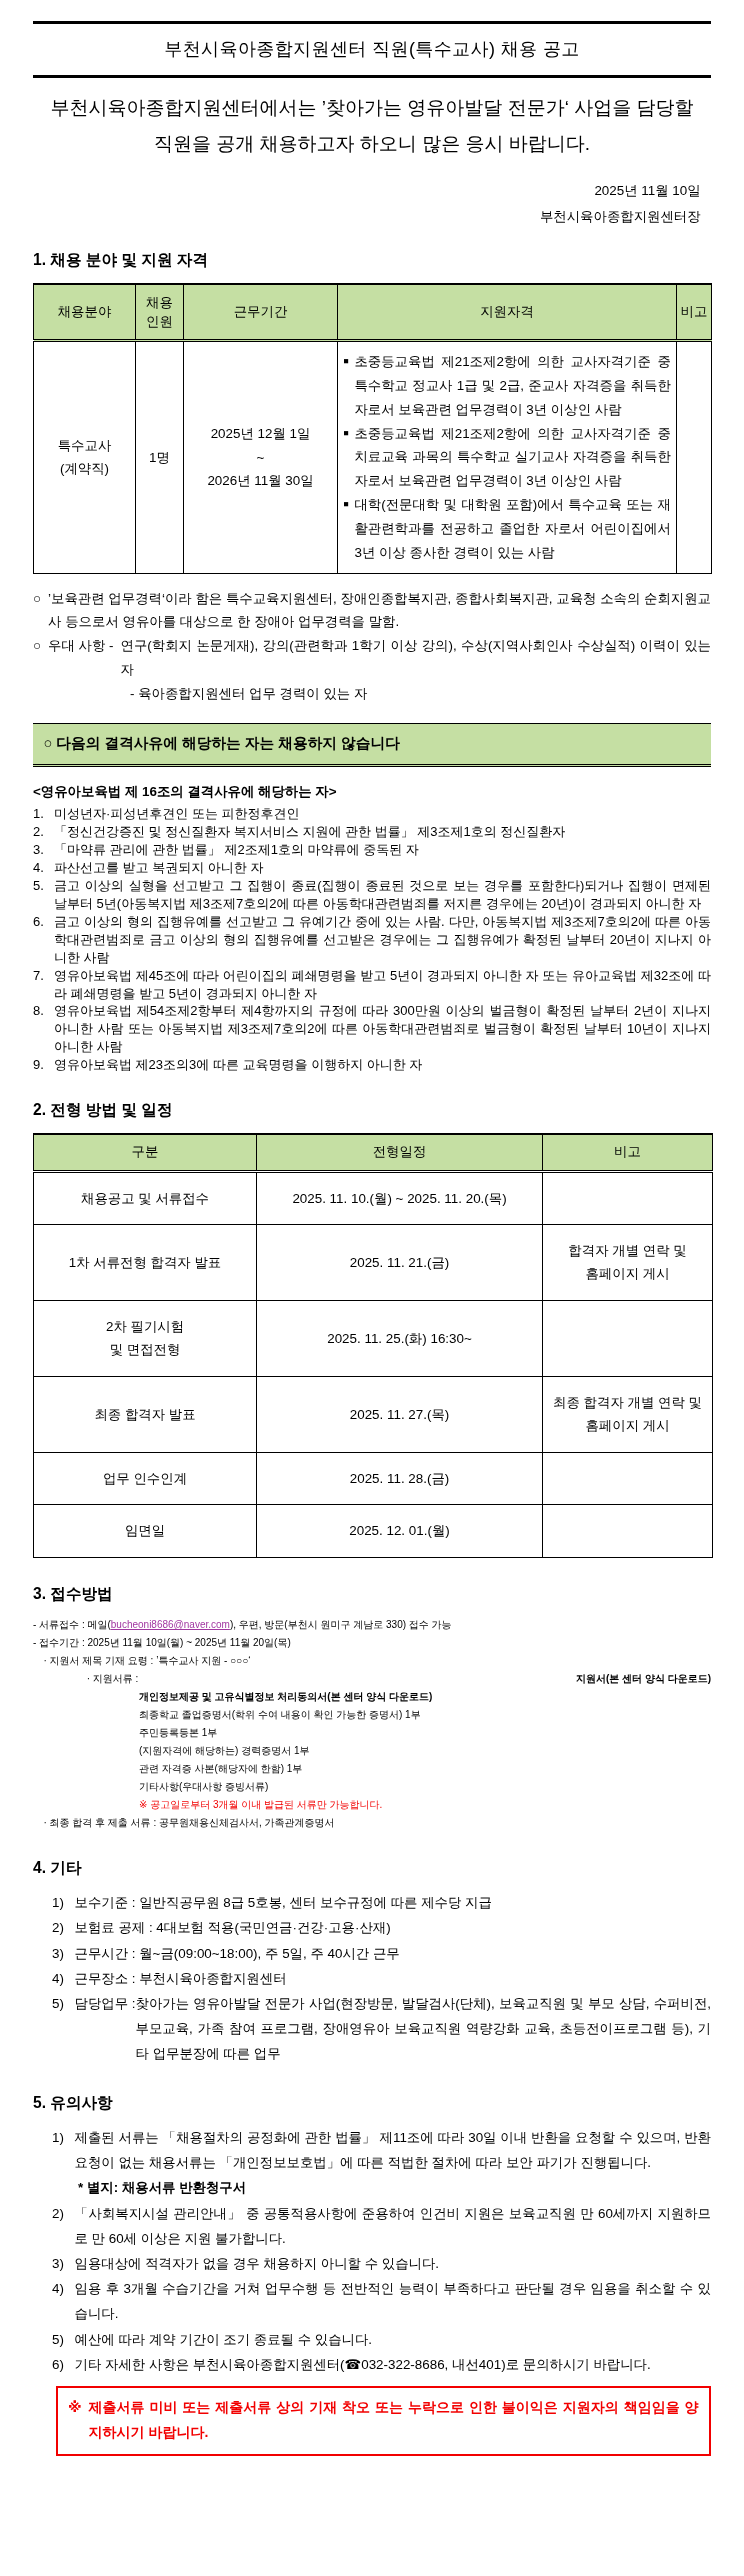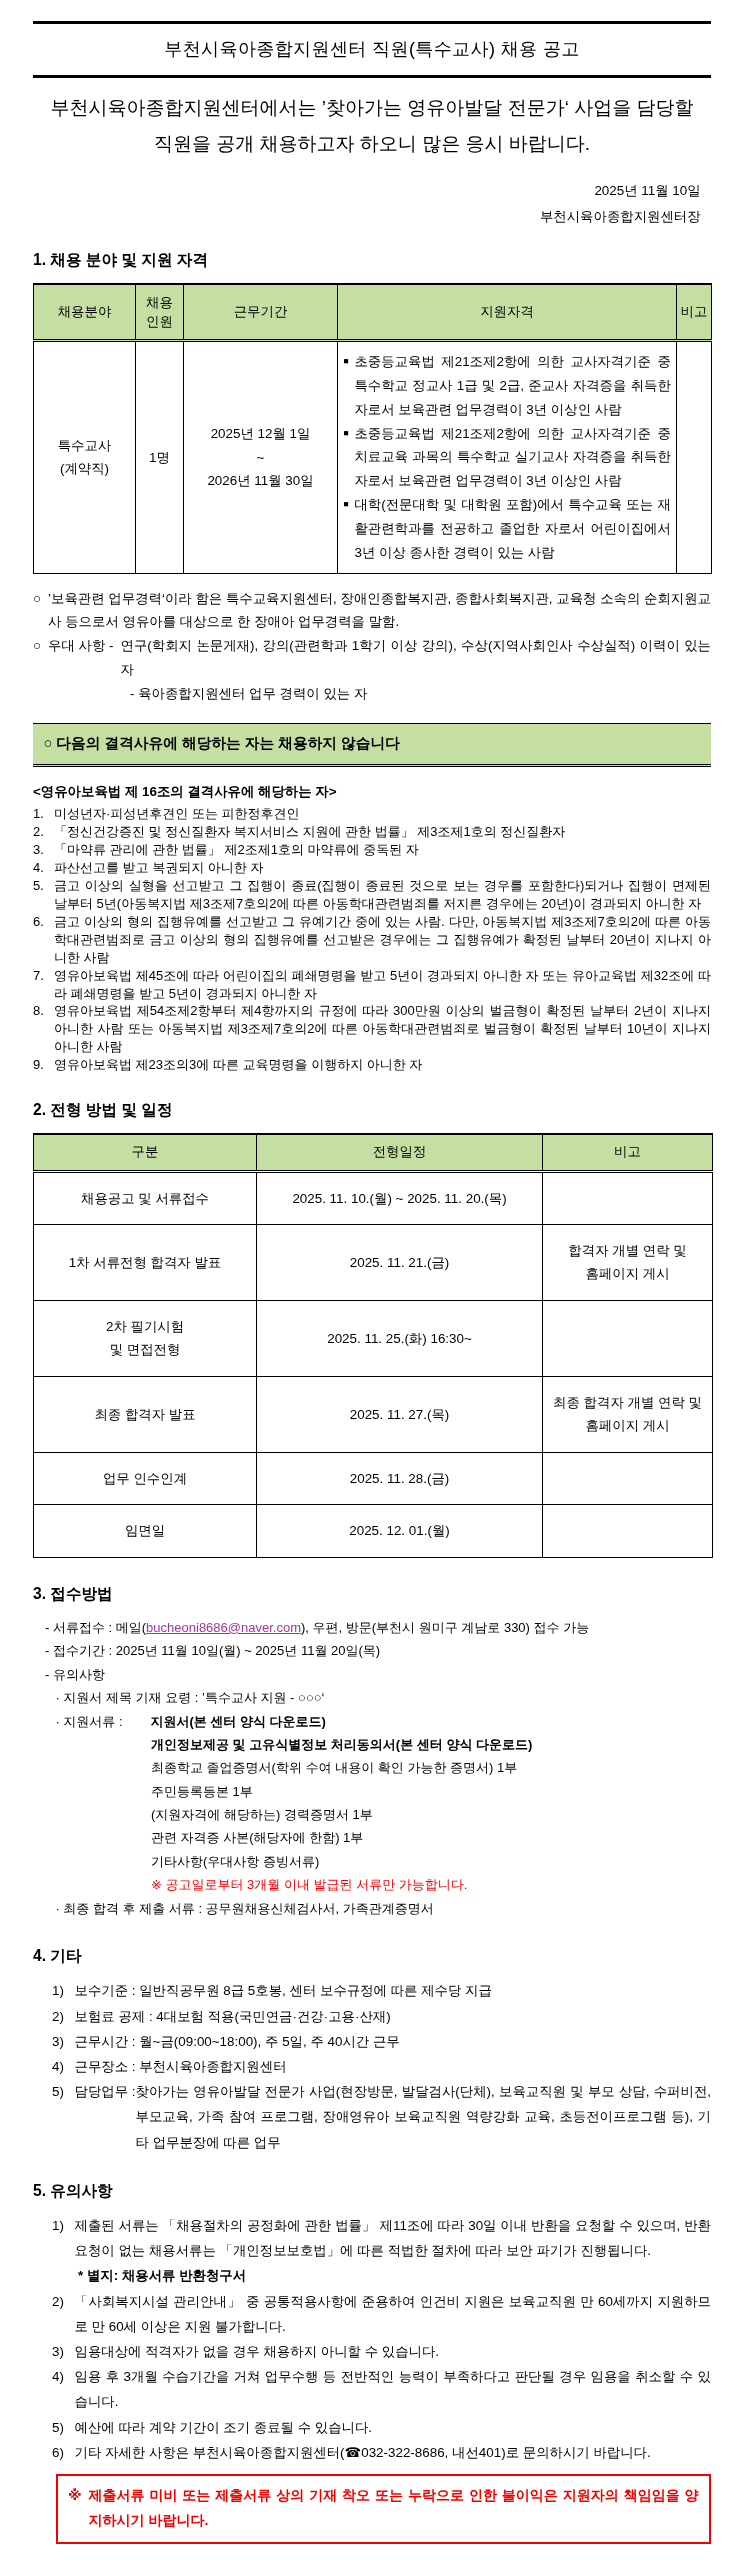--- a/index.html
+++ b/index.html
@@ -47,25 +47,25 @@
     font-weight:bold;font-size:14.7px;padding:10.4px 10.4px;margin:17.3px 0 15.6px;}
 
   .disq-sub{font-weight:bold;font-size:13.4px;margin:0 0 2.6px 0;line-height:1.5;}
   .ditem{display:flex;font-size:13px;line-height:1.38;}
   .dnum{flex:none;width:21px;}
   .dtext{flex:1;text-align:justify;word-break:break-all;}
 
   .t2 td{padding:7px 5.2px;}
   .t2 td.row-pad{padding-top:14px;padding-bottom:14px;}
 
-  .s3{margin-left:12px;font-size:13px;}
+  .s3{font-size:10px;}
   .s3 .line{line-height:1.8;}
   .lv1{margin-left:10.4px;}
   .lv2{margin-left:106px;}
-  .docline{display:flex;margin-left:10.4px;}
+  .docline{display:flex;margin-left:10.4px;text-align:right;}
   .doclabel{flex:none;width:95px;line-height:1.8;}
   .docval{flex:1;line-height:1.8;}
   .bold{font-weight:bold;}
   .red{color:var(--red);}
 
   .s45{margin-left:19px;font-size:13.4px;}
   .item{display:flex;line-height:1.88;}
   .inum{flex:none;width:22.5px;}
   .ilabel{flex:none;white-space:nowrap;}
   .ival{flex:1;text-align:justify;word-break:break-all;line-height:1.88;}
@@ -241,21 +241,20 @@
         <td class="ctr pre row-pad">2025. 12. 01.(월)</td>
         <td class="ctr pre row-pad"></td>
       </tr>
     </tbody>
   </table>
 
   <div class="h2">3. 접수방법</div>
   <div class="s3">
     <div class="line"><span>- 서류접수 : 메일(</span><a class="mail" href="#">bucheoni8686@naver.com</a><span>), 우편, 방문(부천시 원미구 계남로 330) 접수 가능</span></div>
     <div class="line">- 접수기간 : 2025년 11월 10일(월) ~ 2025년 11월 20일(목)</div>
-    <div class="line">- 유의사항</div>
     <div class="line lv1">· 지원서 제목 기재 요령 : ’특수교사 지원 - ○○○‘</div>
     <div class="docline">
       <span class="doclabel">· 지원서류 : </span>
       <span class="docval bold">지원서(본 센터 양식 다운로드)</span>
     </div>
     <div class="line lv2 bold">개인정보제공 및 고유식별정보 처리동의서(본 센터 양식 다운로드)</div>
     <div class="line lv2">최종학교 졸업증명서(학위 수여 내용이 확인 가능한 증명서) 1부</div>
     <div class="line lv2">주민등록등본 1부</div>
     <div class="line lv2">(지원자격에 해당하는) 경력증명서 1부</div>
     <div class="line lv2">관련 자격증 사본(해당자에 한함) 1부</div>

